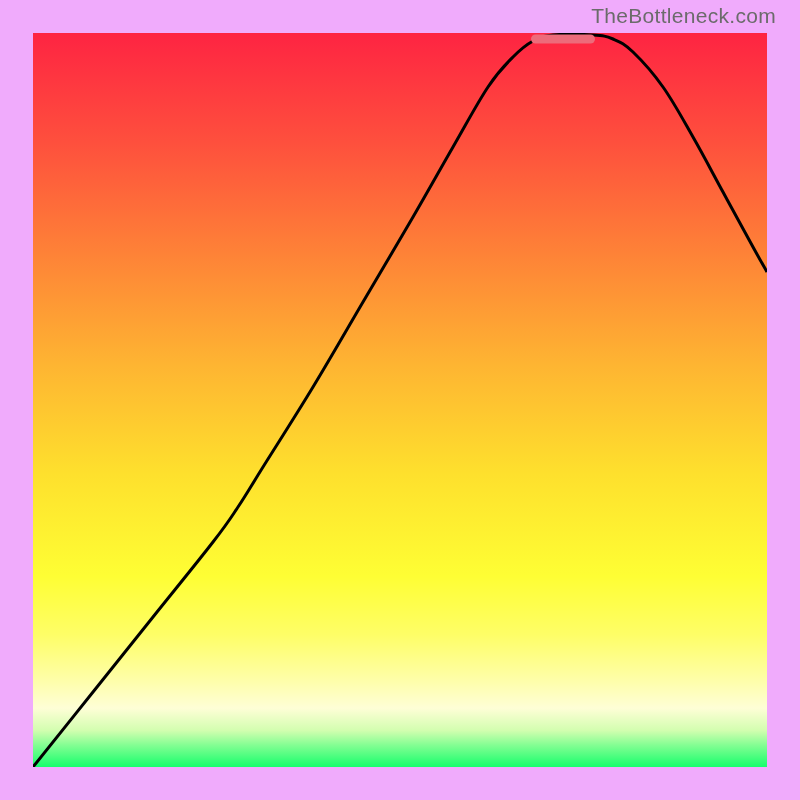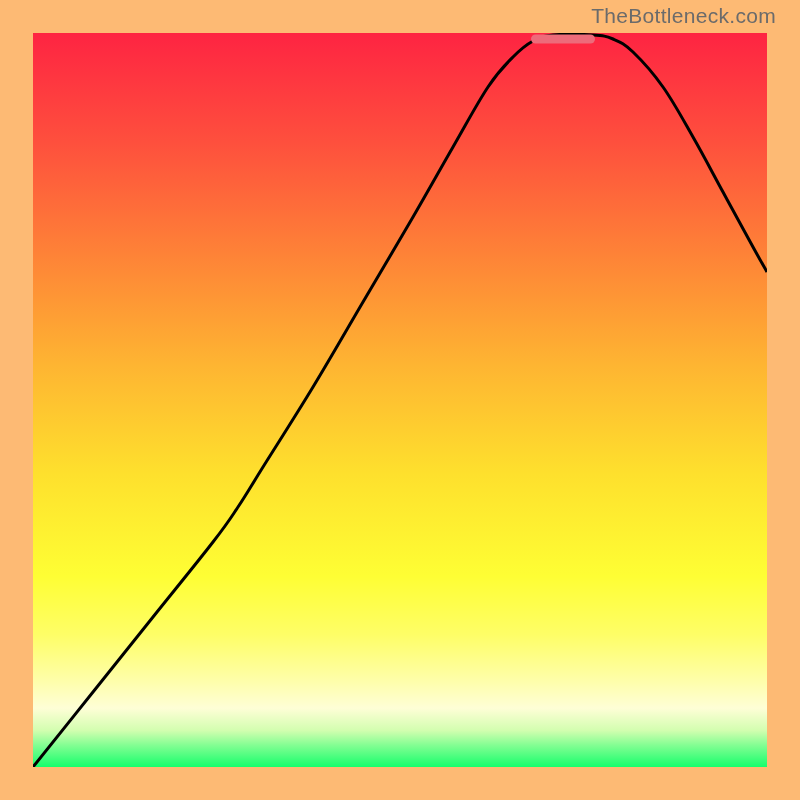--- a/index.html
+++ b/index.html
@@ -7,21 +7,21 @@
     padding: 0;
     background: #000;
     width: 800px;
     height: 800px;
     overflow: hidden;
   }
   .container {
     position: relative;
     width: 800px;
     height: 800px;
-    background: #fdba74;
+    background: #f0abfc;
   }
   .plot-area {
     position: absolute;
     left: 33px;
     top: 33px;
     width: 734px;
     height: 734px;
     background: linear-gradient(to bottom,
       #fe2442 0%,
       #fe503d 15%,

